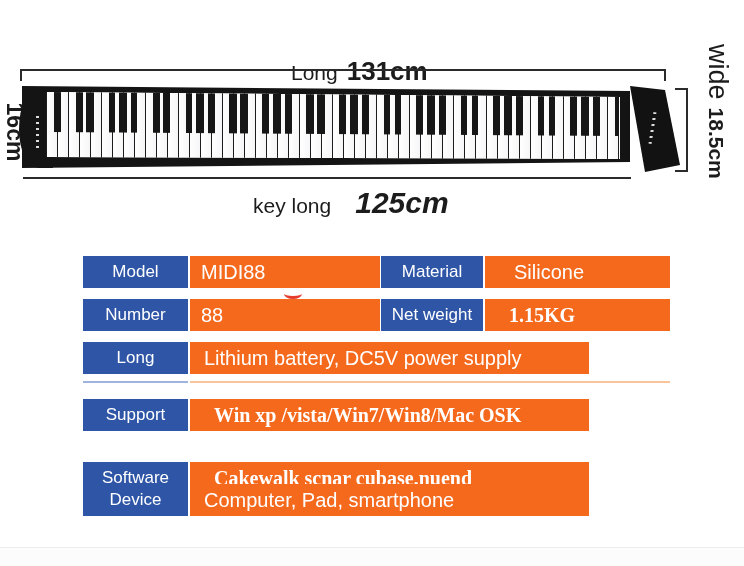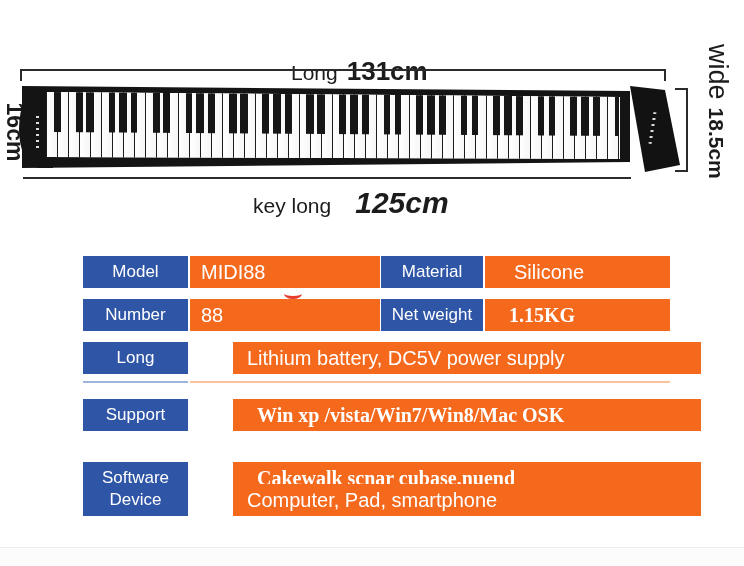--- a/index.html
+++ b/index.html
@@ -75,21 +75,21 @@
     left:83px;width:105px;height:32px;background:#2e55a6;color:#fff;
     display:flex;align-items:center;justify-content:center;font-size:17px;
   }
   .spec-value{
     height:32px;background:#f5691d;color:#fff;
     display:flex;align-items:center;font-size:20px;
   }
   .spec-label2{left:381px;width:102px;}
   .v1{left:190px;width:190px;padding-left:11px;box-sizing:border-box;}
   .v2{left:485px;width:185px;padding-left:29px;box-sizing:border-box;}
-  .vfull{left:190px;width:468px;padding-left:14px;box-sizing:border-box;margin-left:43px;}
+  .vfull{left:190px;width:399px;padding-left:14px;box-sizing:border-box;}
   .serif{font-family:"Liberation Serif","DejaVu Serif",serif;font-weight:bold;padding-left:24px;}
   .r1{top:256px;} .r2{top:299px;} .r3{top:342px;} .r4{top:399px;} .r5{top:462px;text-decoration:underline;} .r6{top:484px;}
   #uline-blue{left:83px;top:381px;width:105px;height:2px;background:#9fb3dc;}
   #uline-orange{left:190px;top:381px;width:480px;height:2px;background:#f9c49b;}
   #red-mark{left:284px;top:288px;width:18px;height:8px;
     border-bottom:3px solid #e53c2e;border-radius:50%;}
   #bottom-divider{left:0;top:547px;width:744px;height:1px;background:#ededed;}
   #bottom-strip{left:0;top:548px;width:744px;height:18px;background:#fcfcfc;}
 </style>
 </head>

